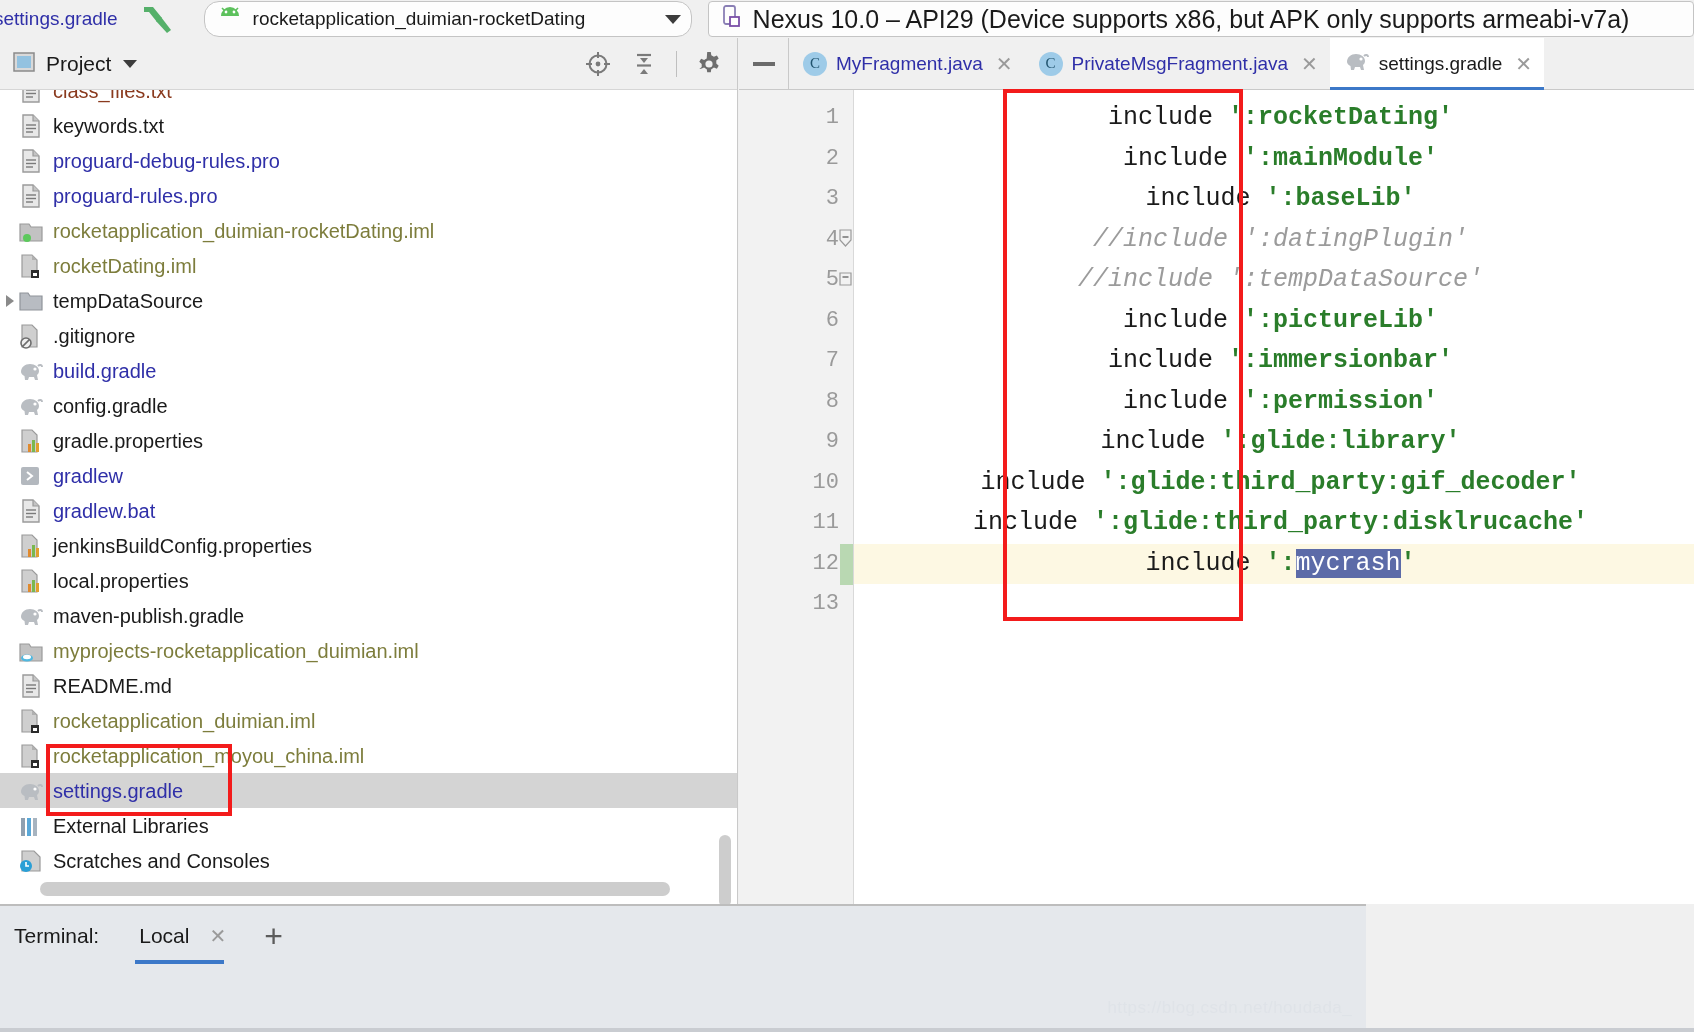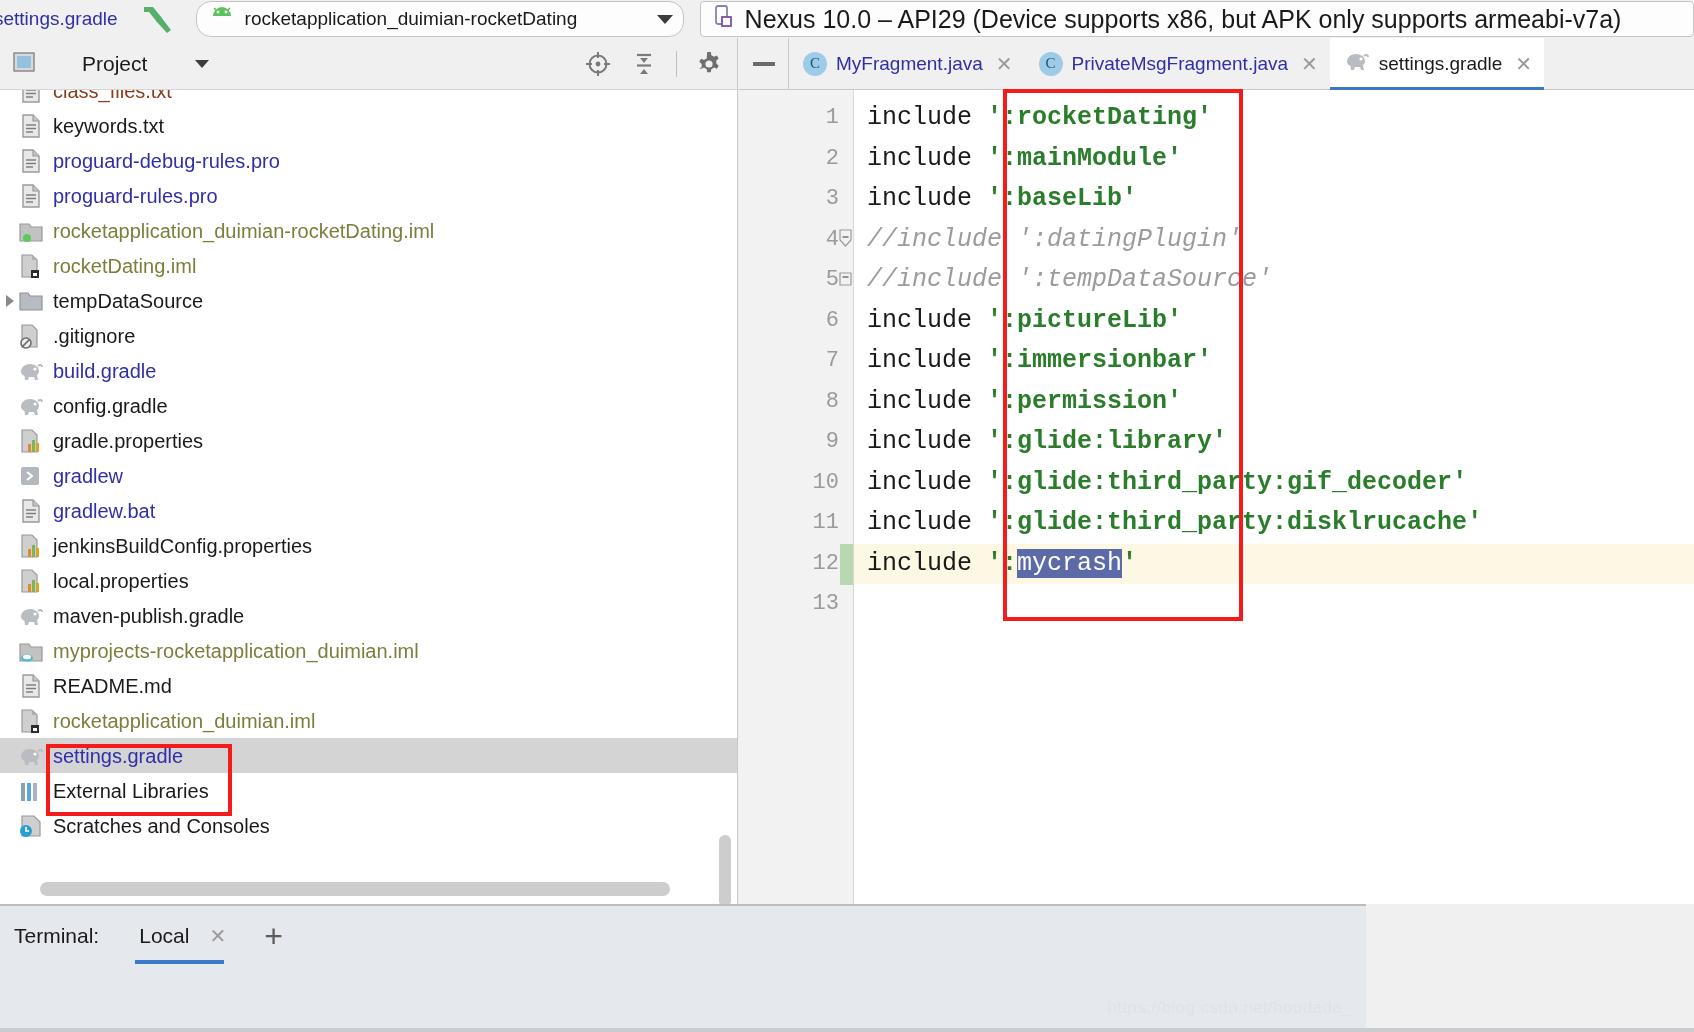--- a/index.html
+++ b/index.html
@@ -15,21 +15,21 @@
   .topbar {
     position:absolute; left:0; top:0; width:1694px; height:38px;
     background:#f0f0f0; display:flex; align-items:center;
   }
   .breadcrumb-text {
     font-size:19px; color:#2f2fa8; margin-left:-6px;
     font-family:"Liberation Sans", sans-serif;
   }
   .hammer-icon { margin-left:22px; width:34px; height:30px; position:relative; }
   .run-config {
-    margin-left:22px; height:36px; min-width:488px;
+    margin-left:30px; height:36px; min-width:488px;
     background:#fdfdfd; border:1px solid #c4c4c4; border-radius:15px;
     display:flex; align-items:center; padding:0 10px 0 12px; gap:10px;
   }
   .run-config-label { font-size:19px; color:#1a1a1a; white-space:nowrap; }
   .caret-down {
     width:0;height:0;border-left:8px solid transparent;border-right:8px solid transparent;
     border-top:9px solid #3c3c3c; margin-left:auto;
   }
   .device-box {
     margin-left:16px; height:36px; flex:1; margin-right:0;
@@ -38,21 +38,21 @@
   }
   .device-label { font-size:25px; color:#1a1a1a; white-space:nowrap; }
 
   
   .left-panel {
     position:absolute; left:0; top:38px; width:738px; height:866px;
     background:#ffffff; border-right:1px solid #c9c9c9;
   }
   .panel-header {
     height:52px; background:#f0f0f0; display:flex; align-items:center;
-    padding:0 14px 0 12px; border-bottom:1px solid #d6d6d6;gap:36px;
+    padding:0 14px 0 12px; border-bottom:1px solid #d6d6d6;
   }
   .panel-title { font-size:21px; color:#1a1a1a; margin-left:10px; }
   .panel-caret {
     width:0;height:0;border-left:7px solid transparent;border-right:7px solid transparent;
     border-top:8px solid #3c3c3c; margin-left:12px;
   }
   .panel-tools { margin-left:auto; display:flex; align-items:center; gap:18px; }
   .tool-icon { width:28px; height:28px; cursor:pointer; }
   .tool-sep { width:1px; height:26px; background:#bfbfbf; }
 
@@ -129,21 +129,21 @@
     height:40.5px; line-height:40.5px; text-align:right; padding-right:14px;
     font-size:22px; color:#9a9a9a;
     font-family:"Liberation Mono", monospace;
   }
   .fold-marker {
     position:absolute; width:17px; height:22px;
   }
   .change-marker {
     position:absolute; right:-14px; width:13px; height:41px; background:#b9d8b2;
   }
-  .code-body { position:relative; flex:1; padding-top:8px; overflow:hidden; }
+  .code-body { position:relative; flex:1; padding-top:8px; overflow:hidden;text-align:center; }
   .cline {
     height:40.5px; line-height:40.5px; font-size:25px;
     font-family:"Liberation Mono", monospace; color:#1a1a1a;
     white-space:pre; padding-left:13px;
   }
   .cline.hl { background:#fdf8e3; }
   .s-kw { color:#1a1a1a; }
   .s-str { color:#2a7d2a; font-weight:bold; }
   .s-quote { color:#2a7d2a; font-weight:bold; }
   .s-comment { color:#9b9b9b; font-style:italic; }
@@ -420,20 +420,29 @@
         </div>
         <div class="tree-row">
           <span class="tree-icon"><svg width="26" height="26" viewBox="0 0 26 26">
               <path d="M4 2h10l5 5v17H4z" fill="#cfcfcf" stroke="#9a9a9a" stroke-width="1.2"></path>
               <path d="M14 2v5h5" fill="#b0b0b0"></path>
               <rect x="13" y="17" width="8" height="8" fill="#2b2b2b"></rect>
               <rect x="15" y="20" width="4" height="3" fill="#ffffff"></rect>
             </svg></span>
           <span class="tree-label c-olive">rocketapplication_duimian.iml</span>
         </div>
+        <div class="tree-row">
+          <span class="tree-icon"><svg width="26" height="26" viewBox="0 0 26 26">
+              <path d="M4 2h10l5 5v17H4z" fill="#cfcfcf" stroke="#9a9a9a" stroke-width="1.2"></path>
+              <path d="M14 2v5h5" fill="#b0b0b0"></path>
+              <rect x="13" y="17" width="8" height="8" fill="#2b2b2b"></rect>
+              <rect x="15" y="20" width="4" height="3" fill="#ffffff"></rect>
+            </svg></span>
+          <span class="tree-label c-olive">rocketapplication_moyou_china.iml</span>
+        </div>
         <div class="tree-row selected">
           <span class="tree-icon"><svg width="26" height="26" viewBox="0 0 26 26">
               <path d="M3 14c0-5 4-8 9-8 5 0 9 3 9 7 0 2-1 3-2 4l1 5h-3l-1-3h-5l-1 3H7l-.5-4c-2-1-3.5-2.5-3.5-4z" fill="#b9bdc2"></path>
               <circle cx="17" cy="11" r="1.6" fill="#ffffff"></circle>
               <path d="M20 8c2-2 4-1 4 1" stroke="#b9bdc2" stroke-width="2" fill="none"></path>
             </svg></span>
           <span class="tree-label c-blue">settings.gradle</span>
         </div>
         <div class="tree-row">
           <span class="tree-icon"><svg width="26" height="26" viewBox="0 0 26 26">

